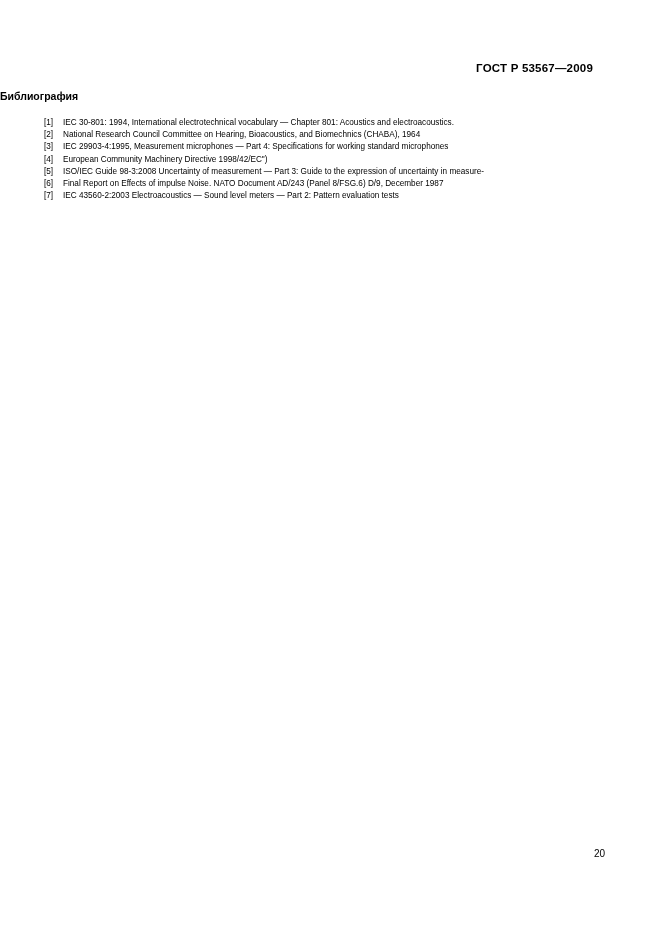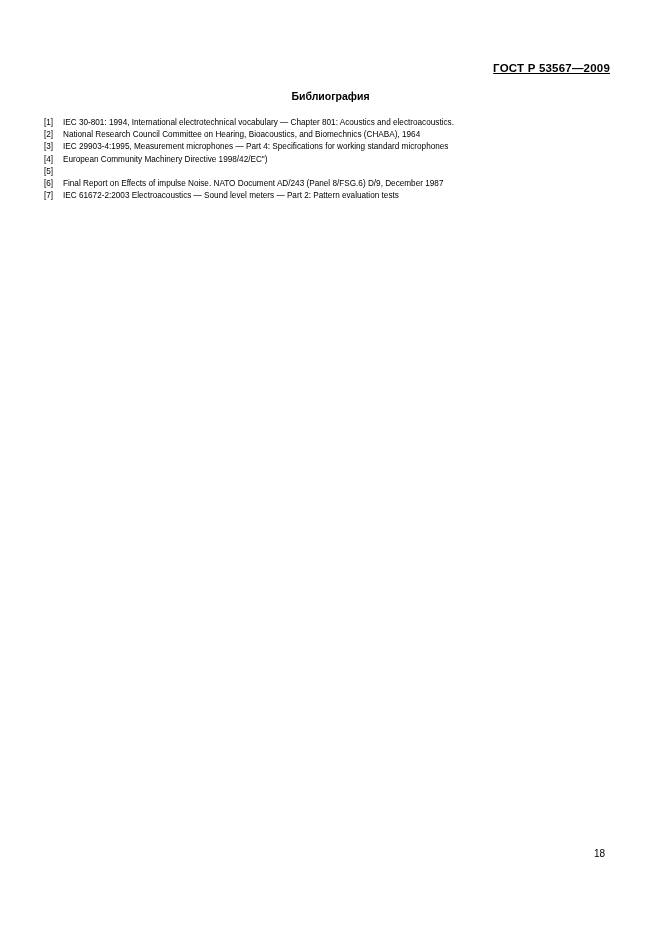--- a/index.html
+++ b/index.html
@@ -18,33 +18,31 @@
   .page {
     position: absolute;
     left: 0;
     top: 0;
     width: 661px;
     height: 936px;
   }
   .doc-header {
     position: absolute;
     top: 62px;
-    right: 51px;
+    right: 68px;
     font-size: 11.5px;
     font-weight: bold;
     letter-spacing: 0.2px;
     white-space: nowrap;
-    text-decoration: underline;
   }
   .section-title {
     position: absolute;
     top: 90px;
     left: 0;
     width: 661px;
-    text-align: center;
     font-size: 10.5px;
     font-weight: bold;
   }
   .biblio {
     position: absolute;
     top: 117px;
     left: 44px;
     width: 545px;
   }
   .entry {
@@ -108,34 +106,35 @@
     <div class="entry">
       <span class="num">[4]</span>
       <span class="txt">
         <span class="line">European Community Machinery Directive 1998/42/EC")</span>
       </span>
     </div>
 
     <div class="entry">
       <span class="num">[5]</span>
       <span class="txt">
+        <span class="line">ISO/IEC Guide 98-3:2008 Uncertainty of measurement — Part 3: Guide to the expression of uncertainty in measure-</span>
       </span>
     </div>
 
     <div class="entry">
       <span class="num">[6]</span>
       <span class="txt">
         <span class="line">Final Report on Effects of impulse Noise. NATO Document AD/243 (Panel 8/FSG.6) D/9, December 1987</span>
       </span>
     </div>
 
     <div class="entry">
       <span class="num">[7]</span>
       <span class="txt">
-        <span class="line">IEC 61672-2:2003 Electroacoustics — Sound level meters — Part 2: Pattern evaluation tests</span>
+        <span class="line">IEC 43560-2:2003 Electroacoustics — Sound level meters — Part 2: Pattern evaluation tests</span>
       </span>
     </div>
 
   </div>
 
-  <div class="page-number">18</div>
+  <div class="page-number">20</div>
 
 </div>
 
 </body></html>

